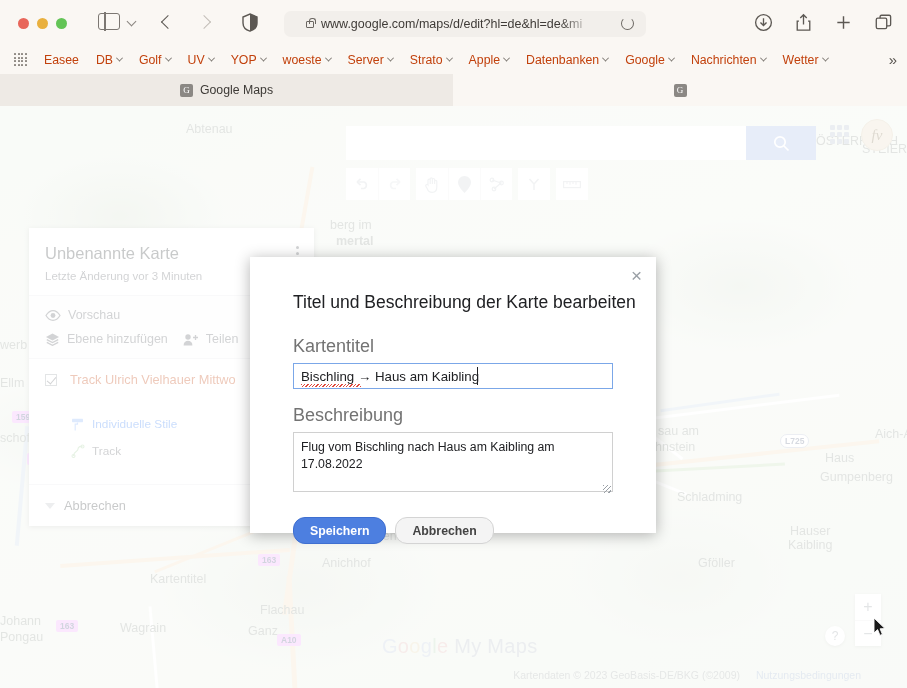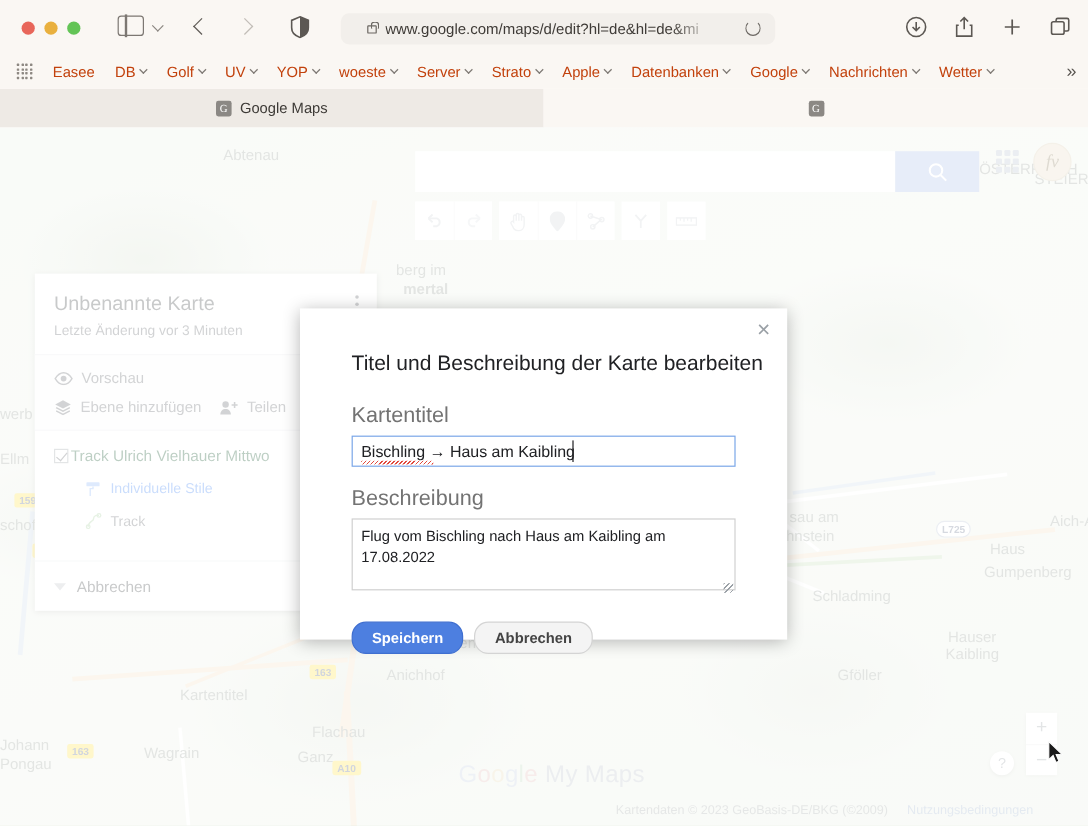--- a/index.html
+++ b/index.html
@@ -83,21 +83,21 @@
         radial-gradient(ellipse 140px 80px at 60px 330px, rgba(214,224,207,.6), transparent 70%),
         linear-gradient(160deg,#e9f0e5 0%,#eef2ea 40%,#e8eee4 100%);
   }
   .road { position:absolute; background:#f2dfc2; }
   .road-white { position:absolute; background:#fdfdfd; }
   .river { position:absolute; background:#cddcea; }
   .greenpath { position:absolute; background:#c6ddb8; }
 
   .mlabel { position:absolute; font-size:12.5px; color:#9aa29a; white-space:nowrap;
       font-family:"Liberation Sans", sans-serif; }
-  .shield { position:absolute; background:#fde047; color:#5a6a8a; font-size:8.5px;
+  .shield { position:absolute; background:#f0abfc; color:#5a6a8a; font-size:8.5px;
       padding:1px 4px; border-radius:2px; font-weight:bold; }
   .shield.oval { border-radius:7px; background:#fff; border:1px solid #b9c3d4; color:#6b7690; }
   .poi-pin { position:absolute; width:17px; height:22px; }
 
   
   .searchwrap { position:absolute; left:346px; top:20px; width:470px; height:34px; display:flex; }
   .searchbox { flex:1; background:#fff; }
   .searchbtn { width:70px; background:#a9bde8; display:flex; align-items:center; justify-content:center; }
   .toolbtns { position:absolute; left:346px; top:62px; height:32px; display:flex; gap:6px; }
   .tgroup { display:flex; background:#fff; }
@@ -119,22 +119,22 @@
   .p-head { padding:16px 16px 13px 16px; position:relative; }
   .p-title { font-size:16.5px; color:#3c4043; }
   .p-sub { font-size:11.5px; color:#5f6368; margin-top:7px; }
   .kebab { position:absolute; right:14px; top:18px; width:4px; }
   .kebab i { display:block; width:3px; height:3px; border-radius:50%; background:#5f6368; margin-bottom:3px; }
   .cloud-ico { position:absolute; right:9px; top:53px; width:18px; height:13px; }
   .p-actions { border-top:1px solid #e8eaed; padding:12px 16px 12px 16px; background:#fafafa; }
   .p-row { display:flex; align-items:center; gap:7px; font-size:12.5px; color:#5f6368; margin-bottom:10px; }
   .p-row:last-child { margin-bottom:0; }
   .p-layers { border-top:1px solid #e8eaed; padding:13px 16px 13px 16px; }
-  .layer-row { display:flex; align-items:center; gap:2px; font-size:12.8px; color:#14532d;
-      margin-bottom:13px; white-space:nowrap; }
+  .layer-row { display:flex; align-items:center; gap:13px; font-size:12.8px; color:#c2410c;
+      margin-bottom:30px; white-space:nowrap; }
   .cbox { width:12px; height:12px; border:1.3px solid #9aa0a6; position:relative; flex:none; }
   .cbox:after { content:""; position:absolute; left:3px; top:0px; width:4px; height:8px;
       border-right:1.5px solid #5f6368; border-bottom:1.5px solid #5f6368; transform:rotate(40deg); }
   .sublayer { padding-left:26px; font-size:11.8px; margin-bottom:13px; display:flex;
       align-items:center; gap:7px; }
   .sublayer.link { color:#4285f4; }
   .sublayer.plain { color:#5f6368; }
   .p-base { border-top:1px solid #e8eaed; padding:13px 16px; display:flex; align-items:center; gap:9px;
       font-size:12.8px; color:#3c4043; }
   .tri-down { width:0;height:0;border-left:5px solid transparent;border-right:5px solid transparent;

